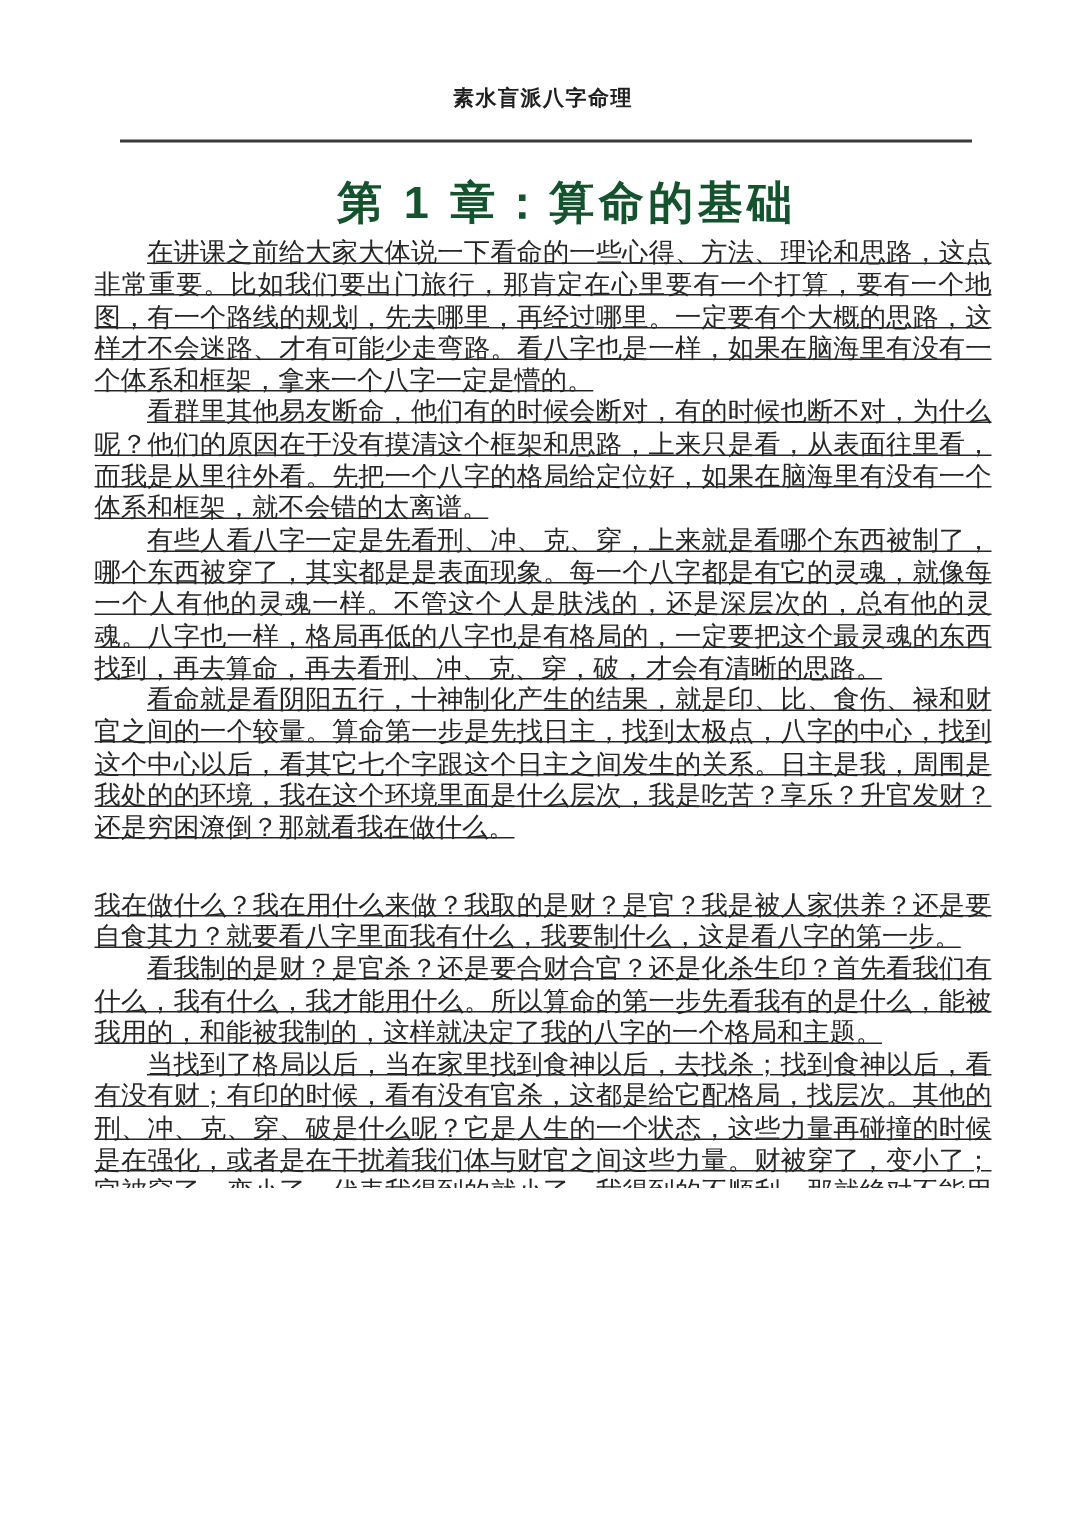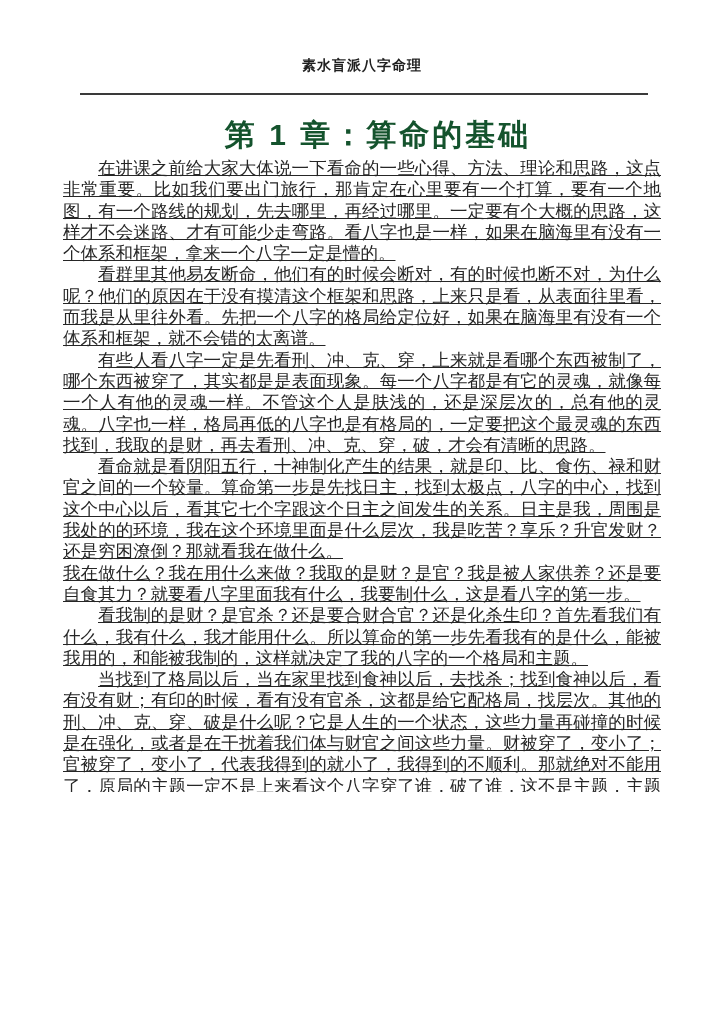--- a/index.html
+++ b/index.html
@@ -57,20 +57,21 @@
     color: #262626;
     text-align: justify;
   }
   .para {
     margin: 0;
     text-indent: 2em;
     text-decoration: underline;
   }
   .para.no-indent {
     text-indent: 0;
+    margin-top: 30px;
   }
   .page-number {
     position: absolute;
     top: 916px;
     right: 72px;
     font-size: 13px;
     color: #333333;
   }
 </style>
 </head>
@@ -80,21 +81,21 @@
 
   <div class="running-header">素水盲派八字命理</div>
 
   <div class="header-rule"></div>
 
   <h1 class="chapter-title">第 1 章：算命的基础</h1>
 
   <div class="body-text">
     <p class="para">在讲课之前给大家大体说一下看命的一些心得、方法、理论和思路，这点非常重要。比如我们要出门旅行，那肯定在心里要有一个打算，要有一个地图，有一个路线的规划，先去哪里，再经过哪里。一定要有个大概的思路，这样才不会迷路、才有可能少走弯路。看八字也是一样，如果在脑海里有没有一个体系和框架，拿来一个八字一定是懵的。</p>
     <p class="para">看群里其他易友断命，他们有的时候会断对，有的时候也断不对，为什么呢？他们的原因在于没有摸清这个框架和思路，上来只是看，从表面往里看，而我是从里往外看。先把一个八字的格局给定位好，如果在脑海里有没有一个体系和框架，就不会错的太离谱。</p>
-    <p class="para">有些人看八字一定是先看刑、冲、克、穿，上来就是看哪个东西被制了，哪个东西被穿了，其实都是是表面现象。每一个八字都是有它的灵魂，就像每一个人有他的灵魂一样。不管这个人是肤浅的，还是深层次的，总有他的灵魂。八字也一样，格局再低的八字也是有格局的，一定要把这个最灵魂的东西找到，我取的是财，再去看刑、冲、克、穿，破，才会有清晰的思路。</p>
+    <p class="para">有些人看八字一定是先看刑、冲、克、穿，上来就是看哪个东西被制了，哪个东西被穿了，其实都是是表面现象。每一个八字都是有它的灵魂，就像每一个人有他的灵魂一样。不管这个人是肤浅的，还是深层次的，总有他的灵魂。八字也一样，格局再低的八字也是有格局的，一定要把这个最灵魂的东西找到，再去算命，再去看刑、冲、克、穿，破，才会有清晰的思路。</p>
     <p class="para">看命就是看阴阳五行，十神制化产生的结果，就是印、比、食伤、禄和财官之间的一个较量。算命第一步是先找日主，找到太极点，八字的中心，找到这个中心以后，看其它七个字跟这个日主之间发生的关系。日主是我，周围是我处的的环境，我在这个环境里面是什么层次，我是吃苦？享乐？升官发财？还是穷困潦倒？那就看我在做什么。</p>
     <p class="para no-indent">我在做什么？我在用什么来做？我取的是财？是官？我是被人家供养？还是要自食其力？就要看八字里面我有什么，我要制什么，这是看八字的第一步。</p>
     <p class="para">看我制的是财？是官杀？还是要合财合官？还是化杀生印？首先看我们有什么，我有什么，我才能用什么。所以算命的第一步先看我有的是什么，能被我用的，和能被我制的，这样就决定了我的八字的一个格局和主题。</p>
     <p class="para">当找到了格局以后，当在家里找到食神以后，去找杀；找到食神以后，看有没有财；有印的时候，看有没有官杀，这都是给它配格局，找层次。其他的刑、冲、克、穿、破是什么呢？它是人生的一个状态，这些力量再碰撞的时候是在强化，或者是在干扰着我们体与财官之间这些力量。财被穿了，变小了；官被穿了，变小了，代表我得到的就小了，我得到的不顺利。那就绝对不能用了，原局的主题一定不是上来看这个八字穿了谁，破了谁，这不是主题，主题还是在格局。</p>
   </div>
 
   <div class="page-number">5</div>
 
 </div>
 

